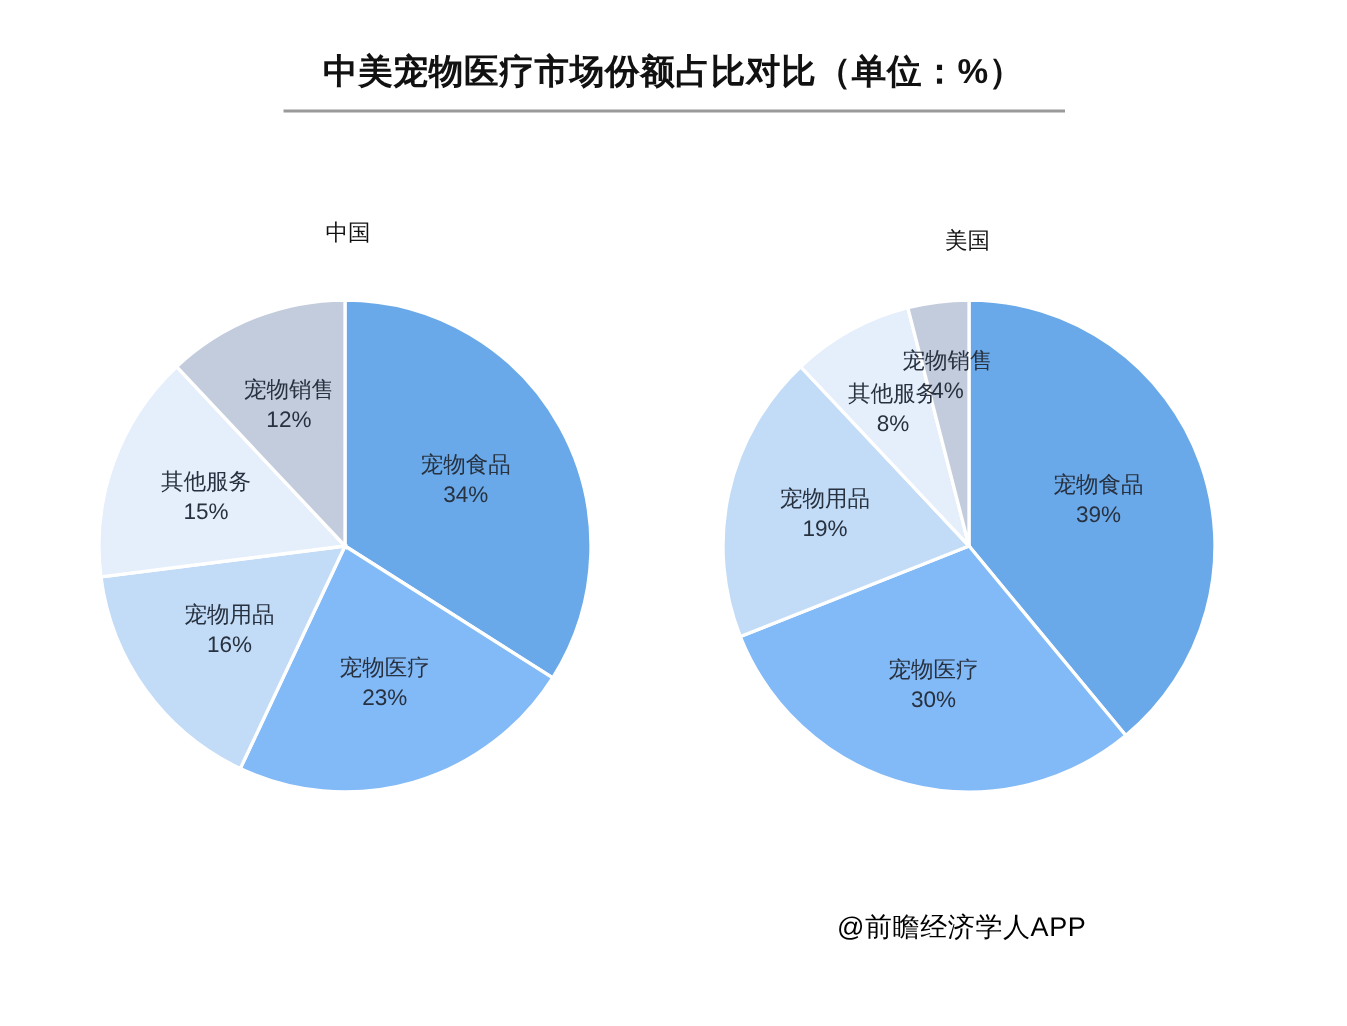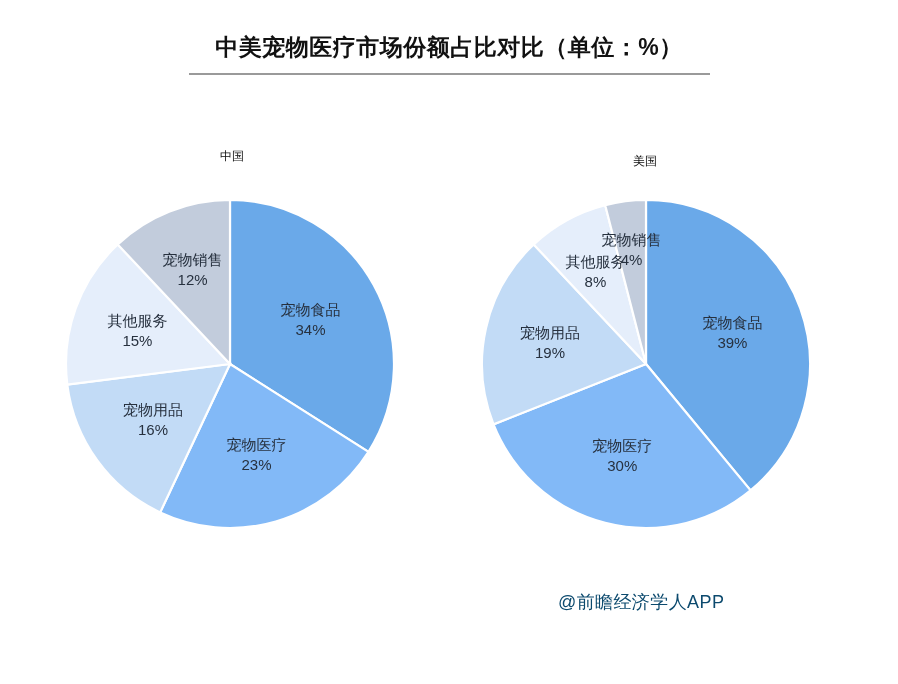--- a/index.html
+++ b/index.html
@@ -42,21 +42,21 @@
     margin: 9px auto 0 auto;
     border-top: 1px solid #9a9a9a;
     border-bottom: 1px solid #9a9a9a;
     height: 2px;
     box-sizing: border-box;
   }
 
   
   .panel-label {
     position: absolute;
-    font-size: 12px;
+    font-size: 15px;
     font-weight: 400;
     color: #111111;
     text-align: center;
     width: 160px;
     line-height: 26px;
   }
   .panel-label.left  { left: 152px; top: 143px; }
   .panel-label.right { left: 565px; top: 148px; }
 
   
@@ -84,23 +84,23 @@
     left: 118px;
     top: 606px;
     font-size: 18px;
     color: #9b9b9b;
     letter-spacing: 0.4px;
     white-space: nowrap;
   }
   .watermark {
     position: absolute;
     left: 558px;
-    top: 590px;
+    top: 606px;
     font-size: 18px;
-    color: #0c4a6e;
+    color: #000000;
     letter-spacing: 0.4px;
     white-space: nowrap;
   }
 </style>
 </head>
 <body>
 
 <div id="infographic">
 
   <div class="title-block">

